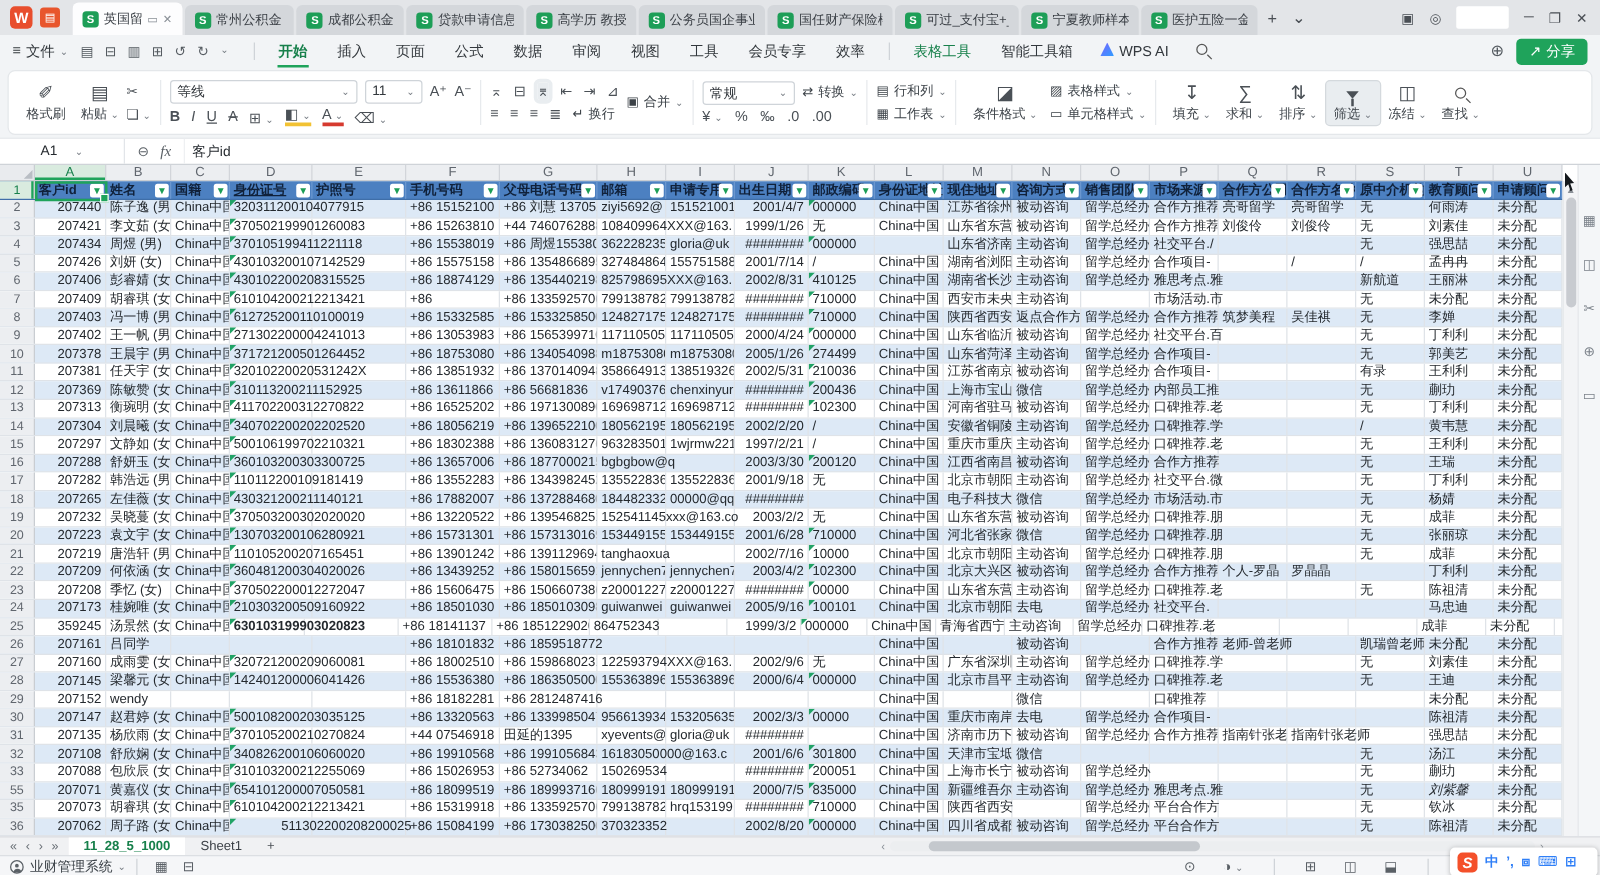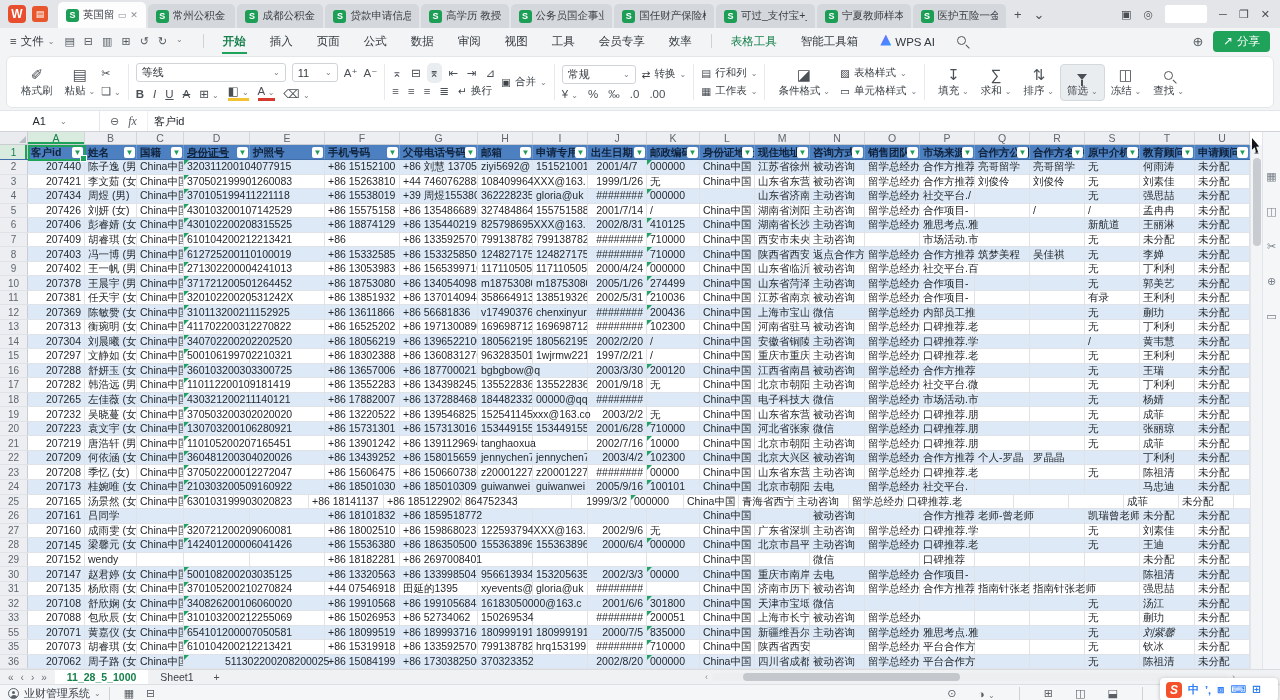--- a/index.html
+++ b/index.html
@@ -570,21 +570,21 @@
           </div>
           <div class="cell" style="width: 78px;">
             <span>+86 刘慧 137052</span>
           </div>
           <div class="cell" style="width: 55px;">
             <span>ziyi5692@</span>
           </div>
           <div class="cell" style="width: 55px;">
             <span>151521001</span>
           </div>
-          <div class="cell r" style="width: 59px; justify-content: center;">
+          <div class="cell r" style="width: 59px;">
             <span>2001/4/7</span>
           </div>
           <div class="cell tri" style="width: 53px;">
             <span>000000</span>
           </div>
           <div class="cell" style="width: 55px;">
             <span>China中国</span>
           </div>
           <div class="cell" style="width: 55px;">
             <span>江苏省徐州</span>
@@ -694,21 +694,21 @@
           <div class="cell spill tri" style="width: 66px;">
             <span>370105199411221118</span>
           </div>
           <div class="cell" style="width: 75px;">
             <span></span>
           </div>
           <div class="cell" style="width: 75px;">
             <span>+86 15538019</span>
           </div>
           <div class="cell" style="width: 78px;">
-            <span>+39 周煜155380</span>
+            <span>+86 周煜155380</span>
           </div>
           <div class="cell" style="width: 55px;">
             <span>362228235</span>
           </div>
           <div class="cell" style="width: 55px;">
             <span>gloria@uk</span>
           </div>
           <div class="cell r" style="width: 59px;">
             <span>########</span>
           </div>
@@ -2062,29 +2062,29 @@
           <div class="cell" style="width: 55px;">
             <span>马忠迪</span>
           </div>
           <div class="cell" style="width: 55px;">
             <span>未分配</span>
           </div>
         </div>
         <div class="grow">
           <div class="gut">25</div>
           <div class="cell r" style="width: 57px;">
-            <span>207165</span>
+            <span>359245</span>
           </div>
           <div class="cell" style="width: 52px;">
             <span>汤景然 (女)</span>
           </div>
           <div class="cell" style="width: 47px;">
             <span>China中国</span>
           </div>
-          <div class="cell spill tri" style="width: 50px;">
+          <div class="cell spill tri" style="width: 60px; font-weight: bold;">
             <span>630103199903020823</span>
           </div>
           <div class="cell" style="width: 75px;">
             <span></span>
           </div>
           <div class="cell" style="width: 75px;">
             <span>+86 18141137</span>
           </div>
           <div class="cell" style="width: 78px;">
             <span>+86 1851229020</span>
@@ -2344,21 +2344,21 @@
           <div class="cell" style="width: 66px;">
             <span></span>
           </div>
           <div class="cell" style="width: 75px;">
             <span></span>
           </div>
           <div class="cell" style="width: 75px;">
             <span>+86 18182281</span>
           </div>
           <div class="cell spill" style="width: 78px;">
-            <span>+86 2697008401</span>
+            <span>+86 2812487416</span>
           </div>
           <div class="cell" style="width: 55px;">
             <span></span>
           </div>
           <div class="cell" style="width: 55px;">
             <span></span>
           </div>
           <div class="cell r" style="width: 59px;">
             <span></span>
           </div>

